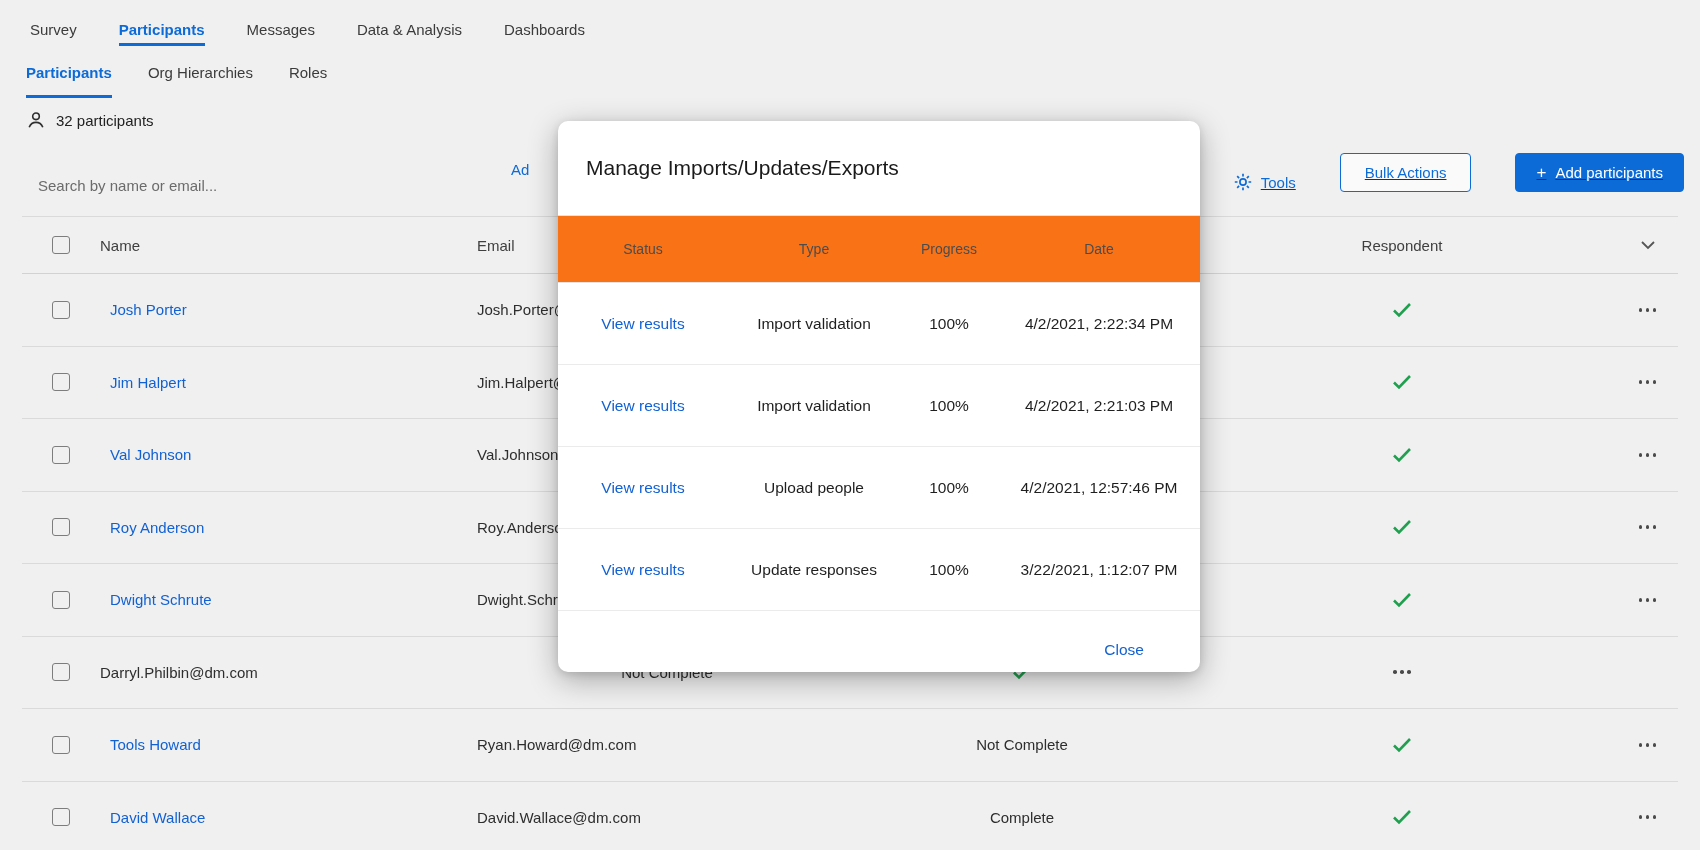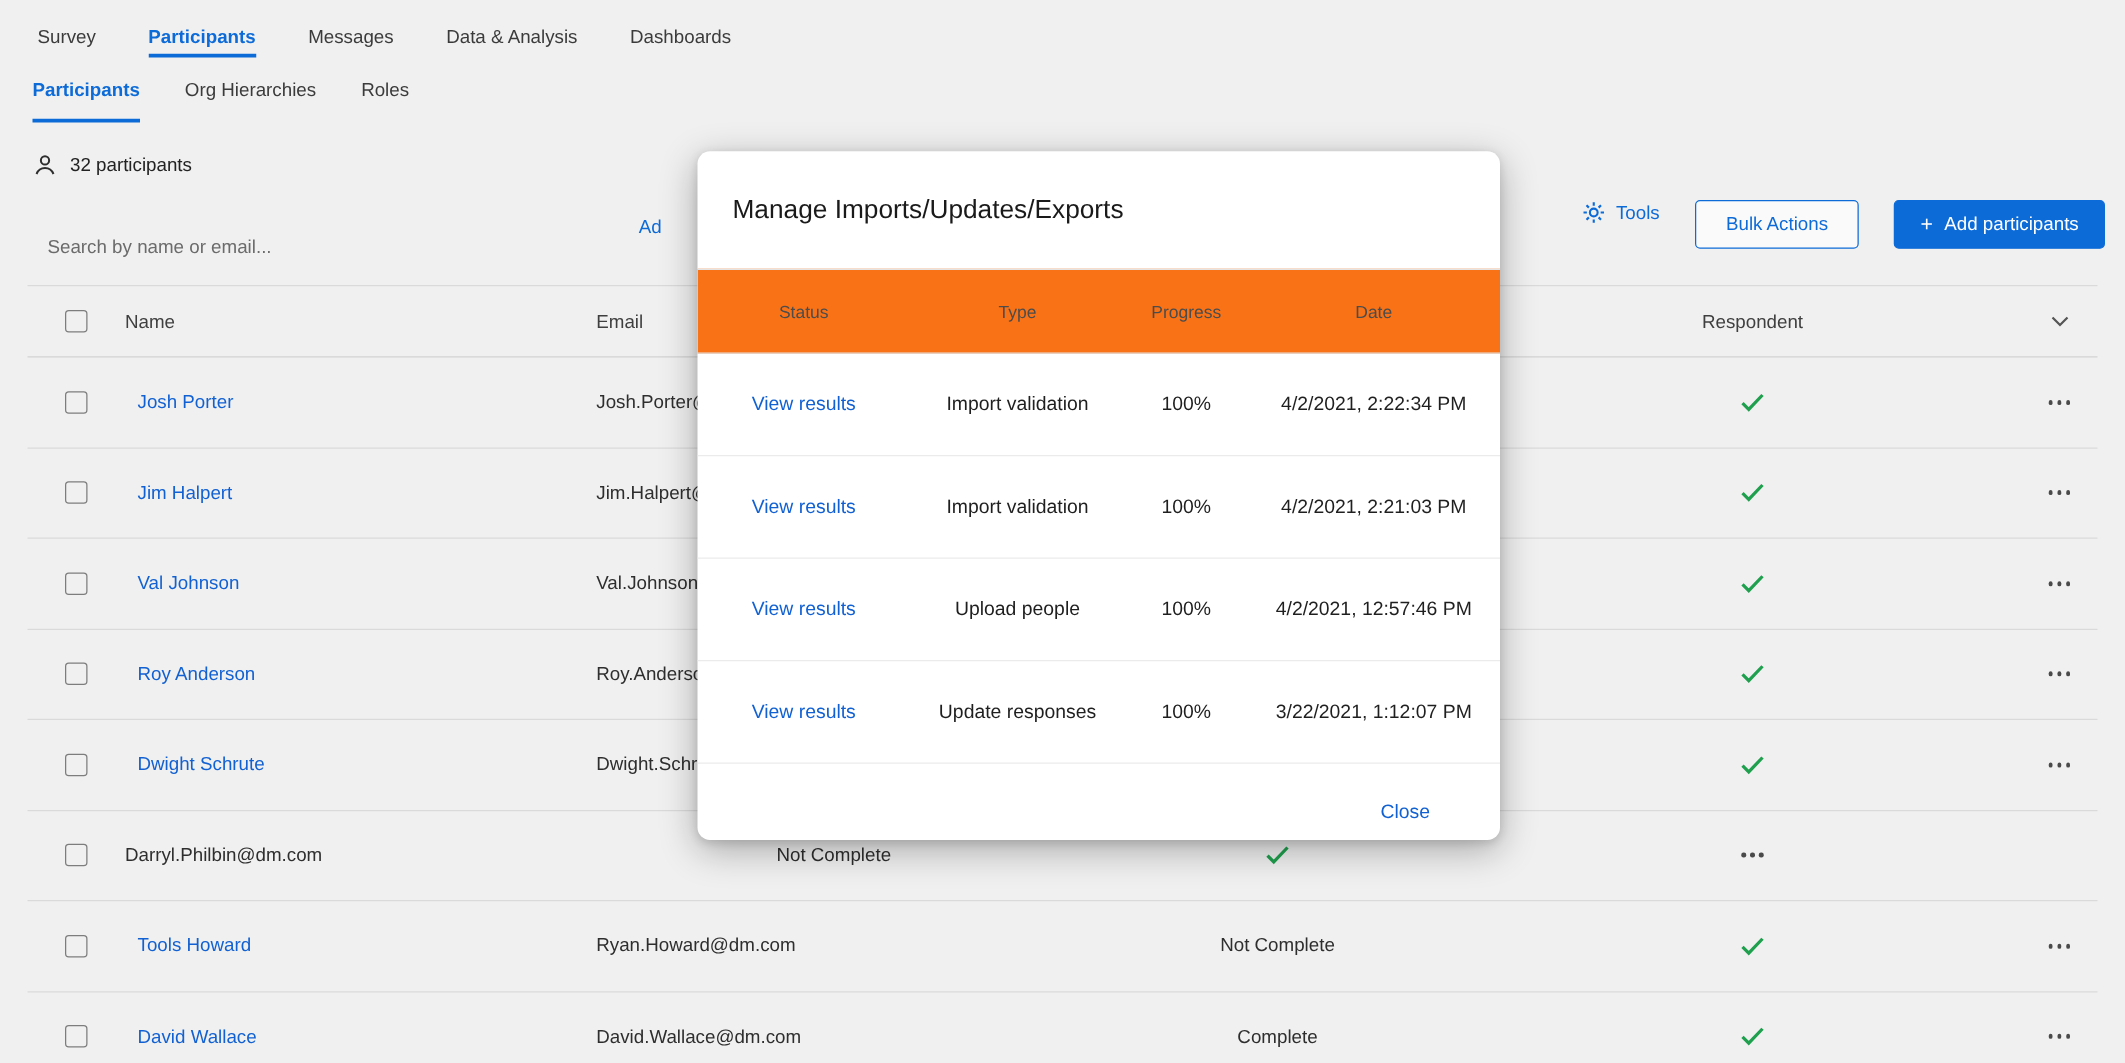--- a/index.html
+++ b/index.html
@@ -31,36 +31,36 @@
     padding:0 26px; gap:36px;
   }
   .snav-item {
     display:flex; align-items:center; color:#3b3b3b;
     border-bottom:3px solid transparent; padding-top:3px; cursor:pointer;
   }
   .snav-item.active { color:#0d6bd8; font-weight:700; border-bottom-color:#0d6bd8; }
 
   
   .count-row {
-    margin-top:20px; height:28px; padding-left:26px;
+    margin-top:8px; height:28px; padding-left:26px;
     display:flex; align-items:center; gap:10px; color:#222;
   }
 
   
   .toolbar { margin-top:14px; height:44px; position:relative; }
   .search-input {
     position:absolute; left:38px; top:23px; width:420px; height:28px;
     background:transparent; border:none; outline:none;
     font-family:Liberation Sans, sans-serif; font-size:15px; color:#333;
   }
   .search-input::placeholder { color:#6b6b6b; }
   .advanced-link { position:absolute; left:511px; top:13px; color:#0d6bd8; white-space:nowrap; }
   .toolbar-right {
     position:absolute; right:16px; top:0; height:44px;
-    display:flex; align-items:flex-start; gap:28px;
+    display:flex; align-items:flex-end; gap:44px;text-decoration:underline;
   }
   .tools-btn { display:flex; align-items:center; gap:8px; color:#0d6bd8; cursor:pointer; }
   .btn-outline {
     font-family:inherit; font-size:15px; color:#0d6bd8;
     background:#fafafa; border:1px solid #0d6bd8; border-radius:4px;
     padding:10px 24px; cursor:pointer;
   }
   .btn-primary {
     font-family:inherit; font-size:15px; color:#ffffff;
     background:#0d6bd8; border:1px solid #0d6bd8; border-radius:4px;

